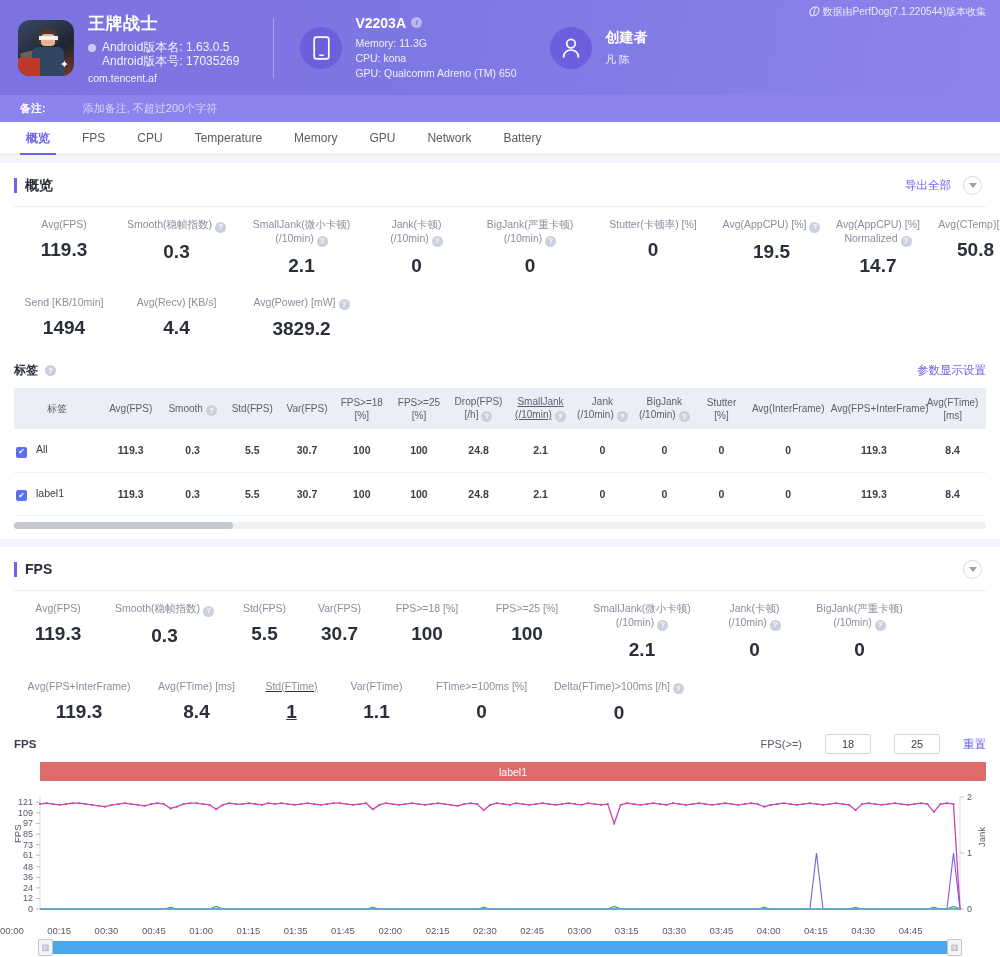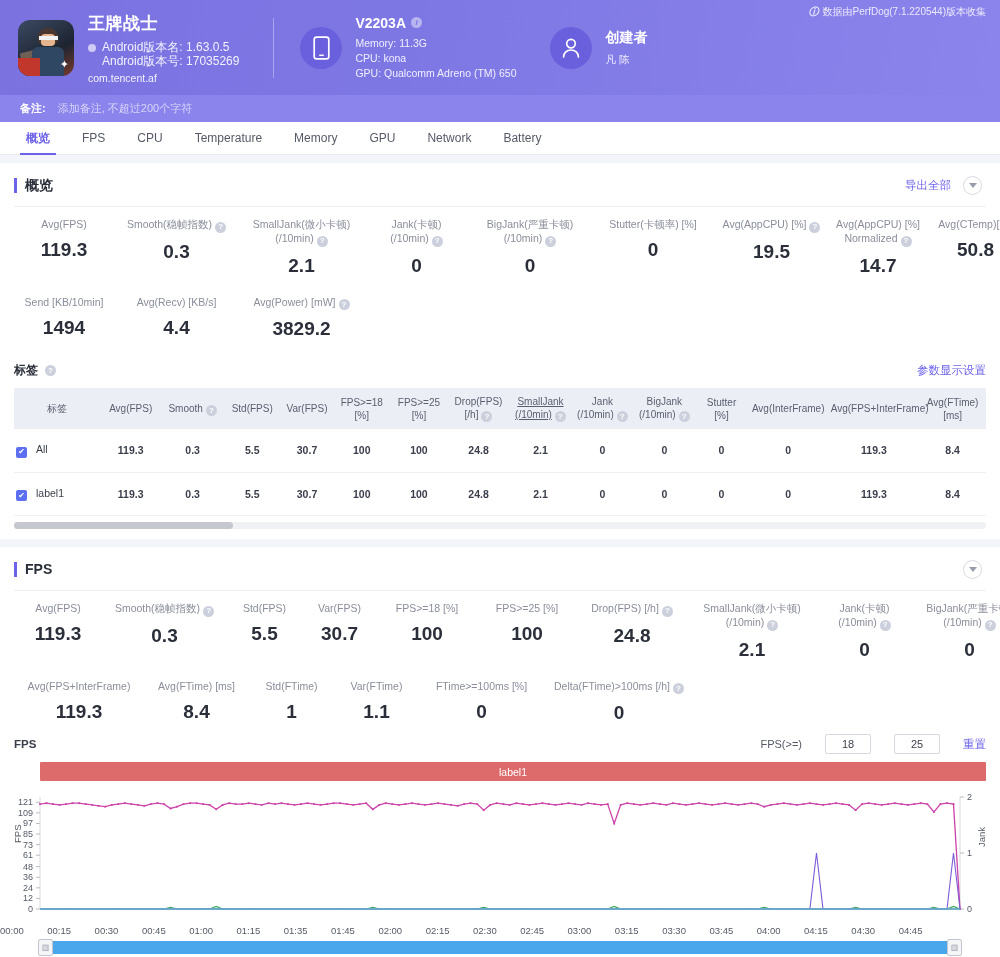--- a/index.html
+++ b/index.html
@@ -24,21 +24,21 @@
   }
   .hdr-note {
     height: 27px;
     background: #8b84ec;
     display: flex; align-items: center;
     padding: 0 20px;
     color: #fff;
     font-size: 11px;
   }
   .hdr-note b { font-weight: bold; margin-right: 12px; font-size: 11px;}
-  .hdr-note .note-placeholder { color: #d9d6f7; }
+  .hdr-note .note-placeholder { color: #d9d6f7; margin-left: 25px; }
 
   .app-icon {
     width: 56px; height: 56px; border-radius: 12px;
     background: linear-gradient(150deg,#3b4a63,#1d2430 60%, #7a3b2c);
     margin-right: 14px;
     position: relative; overflow: hidden;
     flex: 0 0 auto;
   }
   .app-icon .fig-head {
     position:absolute; left: 20px; top: 8px; width: 20px; height: 17px;
@@ -534,24 +534,20 @@
           <div class="m-val">30.7</div>
         </div>
         <div class="metric" style="width: 100px;">
           <span class="m-label">FPS&gt;=18 [%]</span>
           <div class="m-val">100</div>
         </div>
         <div class="metric" style="width: 100px;">
           <span class="m-label">FPS&gt;=25 [%]</span>
           <div class="m-val">100</div>
         </div>
-        <div class="metric" style="width: 110px;">
-          <span class="m-label">Drop(FPS) [/h]<span class="q-badge">?</span></span>
-          <div class="m-val">24.8</div>
-        </div>
         <div class="metric" style="width: 130px;">
           <span class="m-label">SmallJank(微小卡顿)
 (/10min)<span class="q-badge">?</span></span>
           <div class="m-val">2.1</div>
         </div>
         <div class="metric" style="width: 95px;">
           <span class="m-label">Jank(卡顿)
 (/10min)<span class="q-badge">?</span></span>
           <div class="m-val">0</div>
         </div>
@@ -563,21 +559,21 @@
       </div>
     <div class="metric-row" id="fps-row2" style="padding-top:14px;">
         <div class="metric" style="width: 130px;">
           <span class="m-label">Avg(FPS+InterFrame)</span>
           <div class="m-val">119.3</div>
         </div>
         <div class="metric" style="width: 105px;">
           <span class="m-label">Avg(FTime) [ms]</span>
           <div class="m-val">8.4</div>
         </div>
-        <div class="metric" style="width: 85px;">
+        <div class="metric" style="width: 85px; text-decoration: underline;">
           <span class="m-label">Std(FTime)</span>
           <div class="m-val">1</div>
         </div>
         <div class="metric" style="width: 85px;">
           <span class="m-label">Var(FTime)</span>
           <div class="m-val">1.1</div>
         </div>
         <div class="metric" style="width: 125px;">
           <span class="m-label">FTime&gt;=100ms [%]</span>
           <div class="m-val">0</div>

